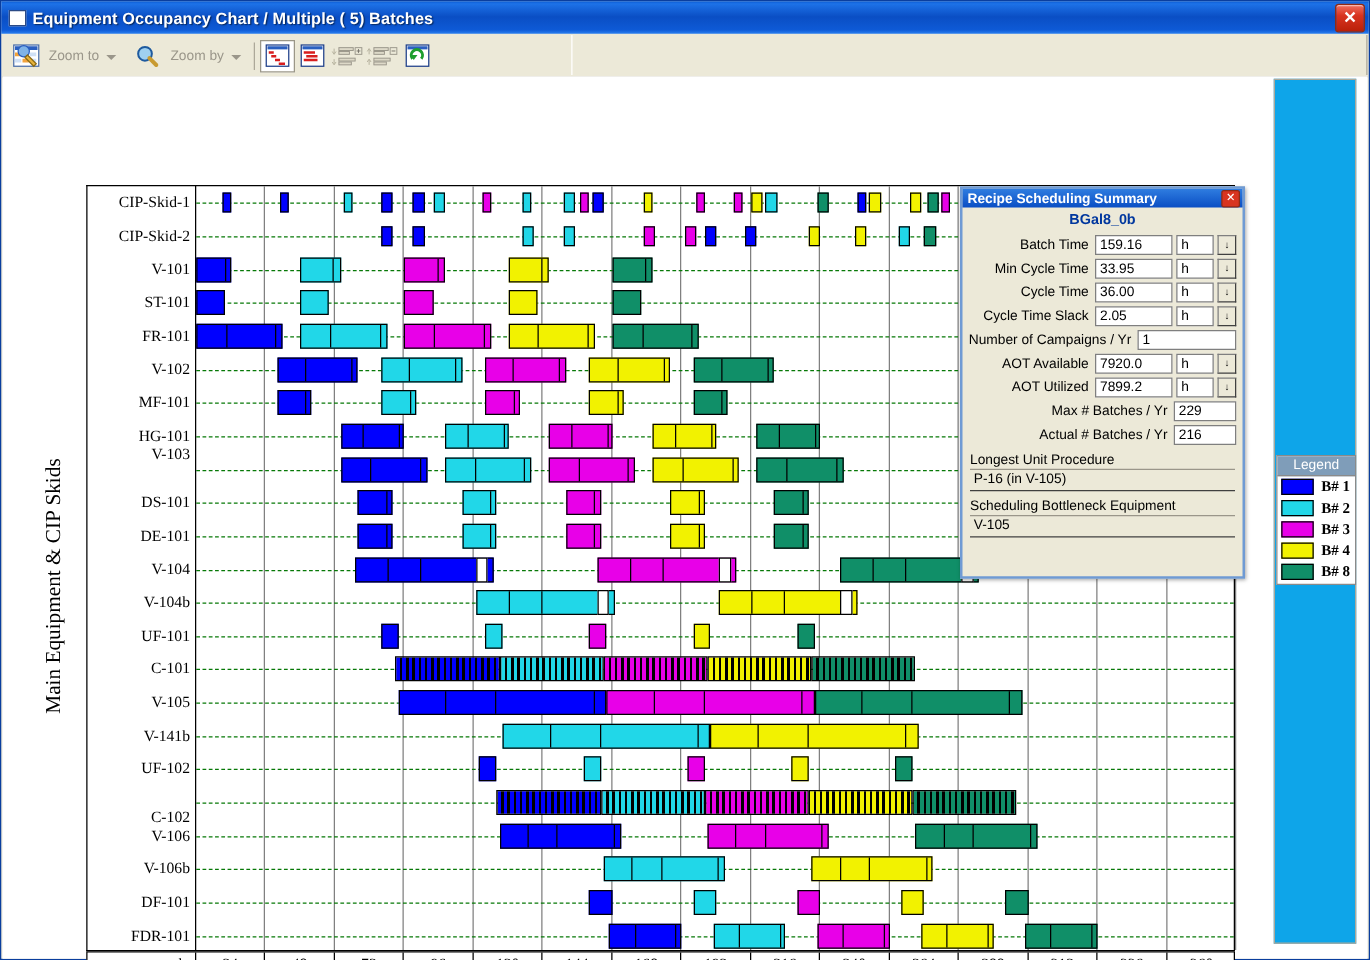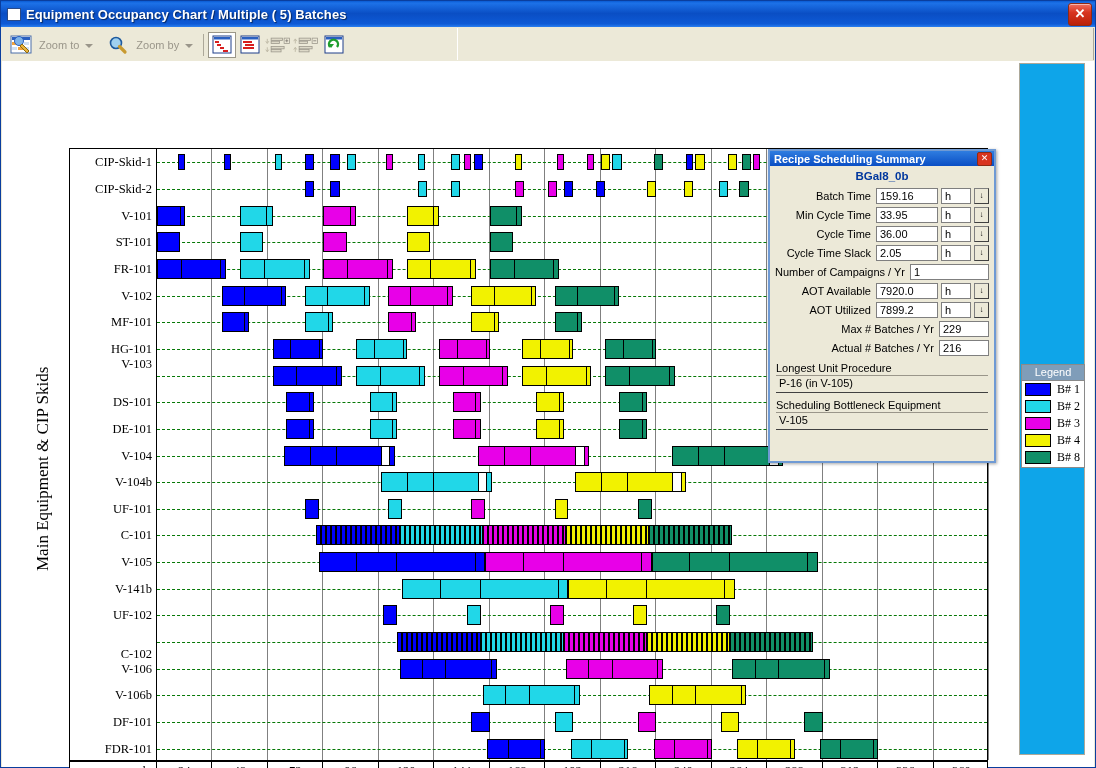--- a/index.html
+++ b/index.html
@@ -79,21 +79,21 @@
 
   
   #legend{position:absolute;left:1018px;top:62px;width:66px;height:692px;
     background:#0ea5e9;border:1px solid #aca899;box-sizing:border-box;}
   #legendbox{position:absolute;left:1px;top:300px;width:64px;height:104px;
     background:#fff;border:1px solid #8a8a8a;box-sizing:border-box;}
   #legendtitle{height:15px;line-height:15px;text-align:center;font-size:11px;color:#fff;
     background:#7f9db9;border-bottom:1px solid #8a8a8a;}
   .legrow{display:flex;align-items:center;height:17px;padding-left:3px;}
   .legsw{width:26px;height:13px;border:1px solid #000;box-sizing:border-box;}
-  .legtxt{font-family:"Liberation Serif",serif;font-size:12px;font-weight:normal;
+  .legtxt{font-family:"Liberation Serif",serif;font-size:12px;font-weight:bold;
     margin-left:6px;color:#000;}
 
   
   #dlg{position:absolute;left:767px;top:148px;width:228px;height:314px;
     background:#ece9d8;border:2px solid #6f9ad4;box-sizing:border-box;
     box-shadow:1px 1px 3px rgba(0,0,0,.35);}
   #dlgtitle{height:15px;background:linear-gradient(180deg,#2f7de0,#0a4ec4);
     display:flex;align-items:center;padding:0 2px 0 4px;}
   #dlgtitle .t{color:#fff;font-size:11px;font-weight:bold;flex:1;white-space:nowrap;}
   #dlgclose{width:13px;height:12px;background:#d83420;border:1px solid #8f2a14;

